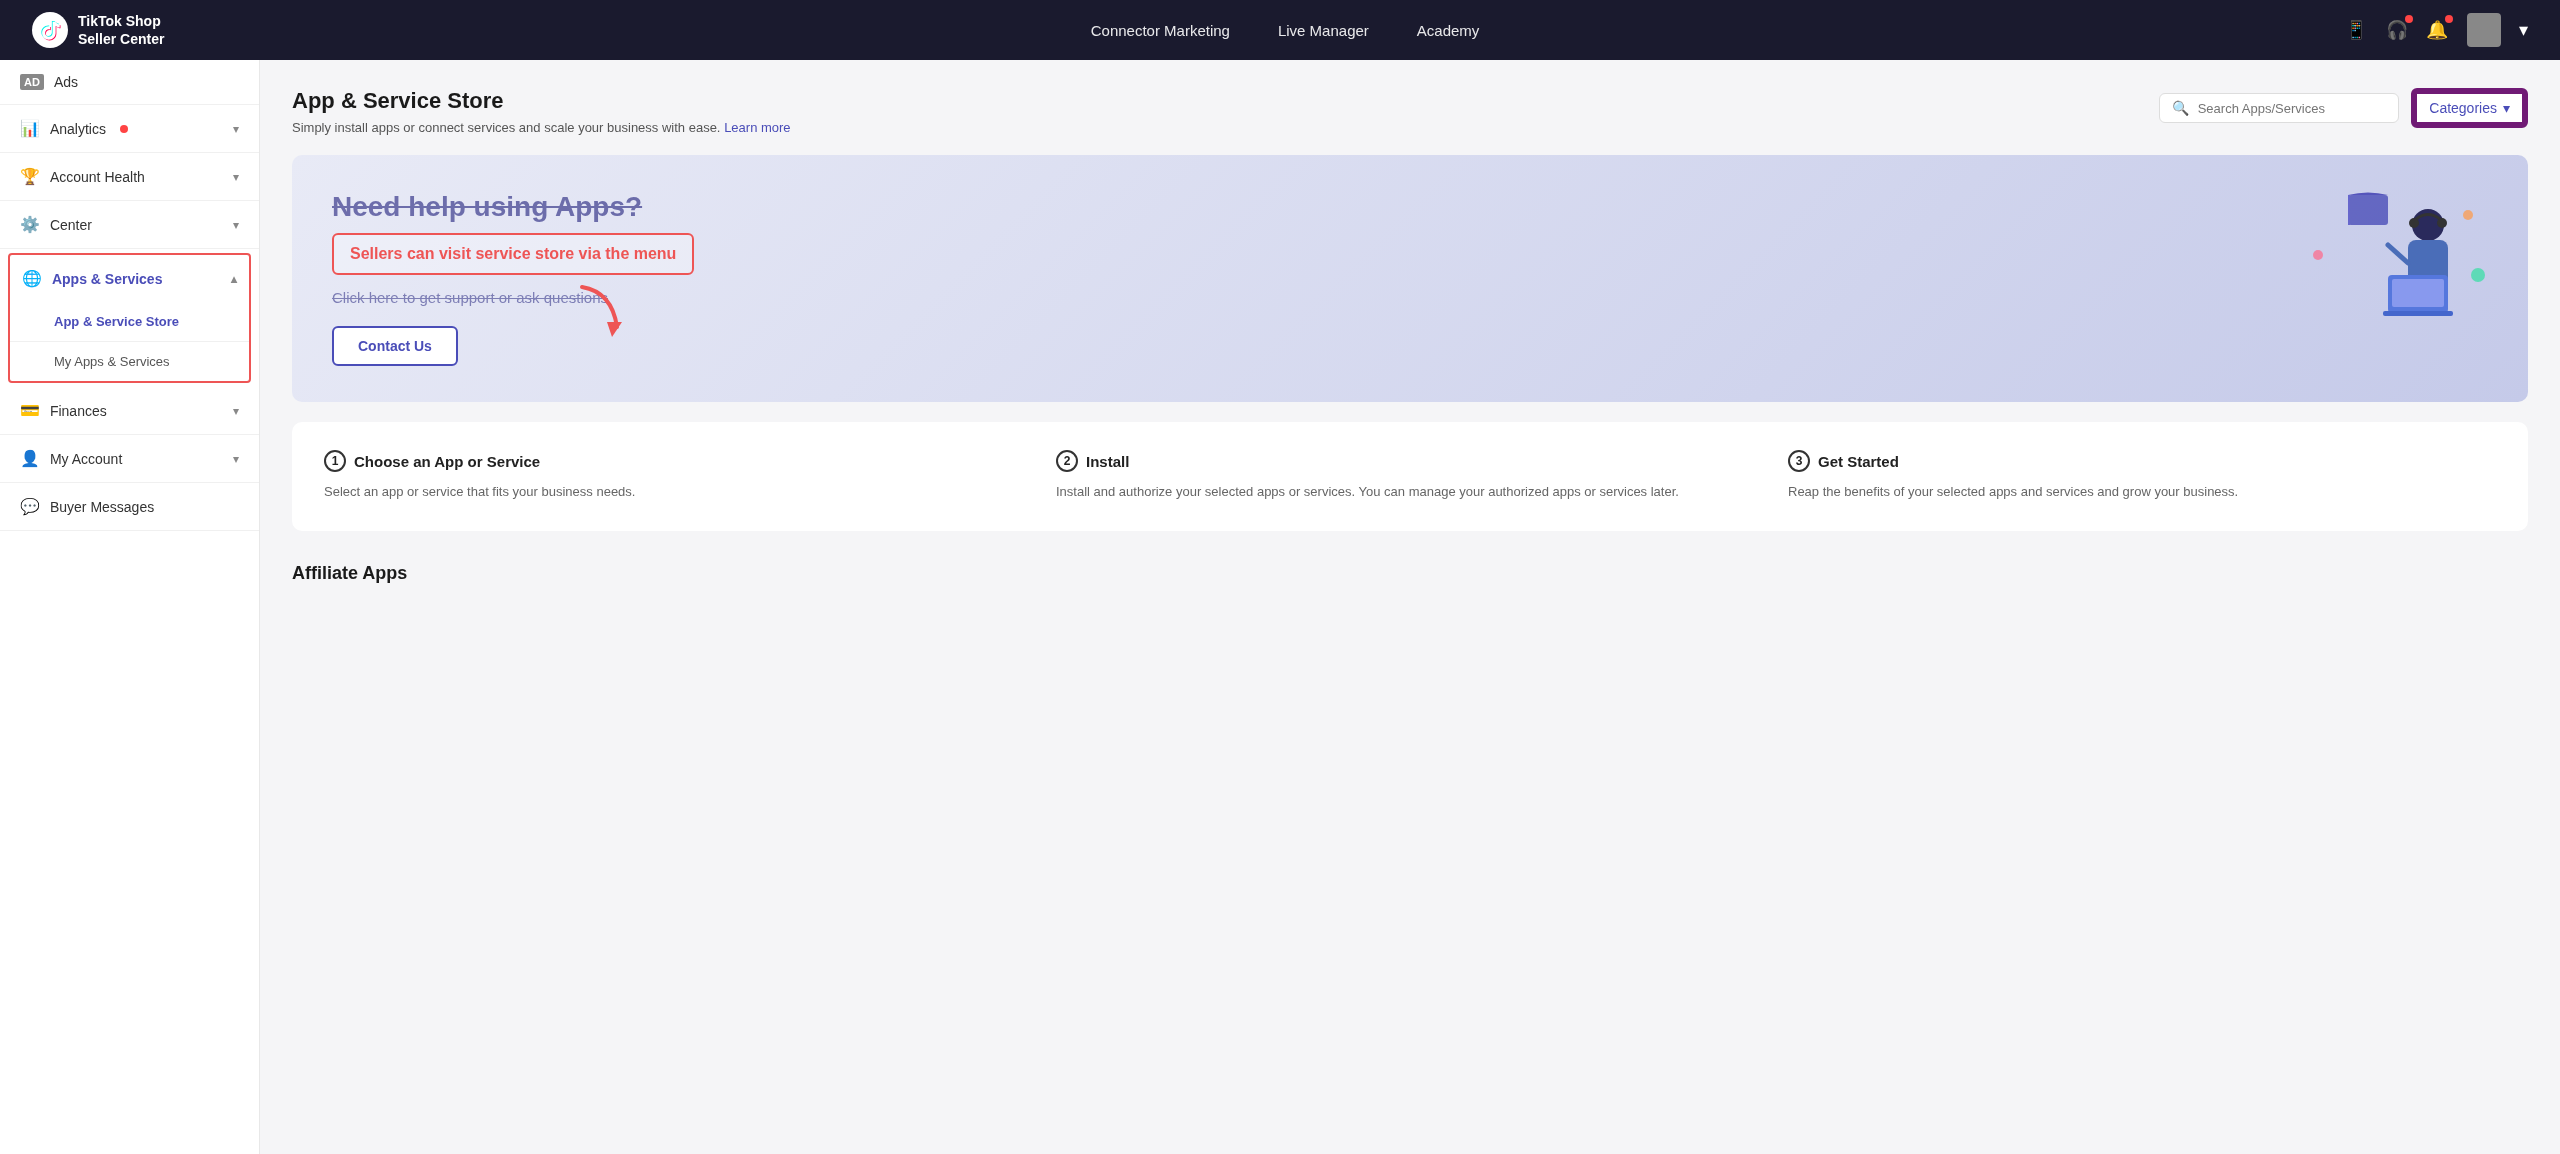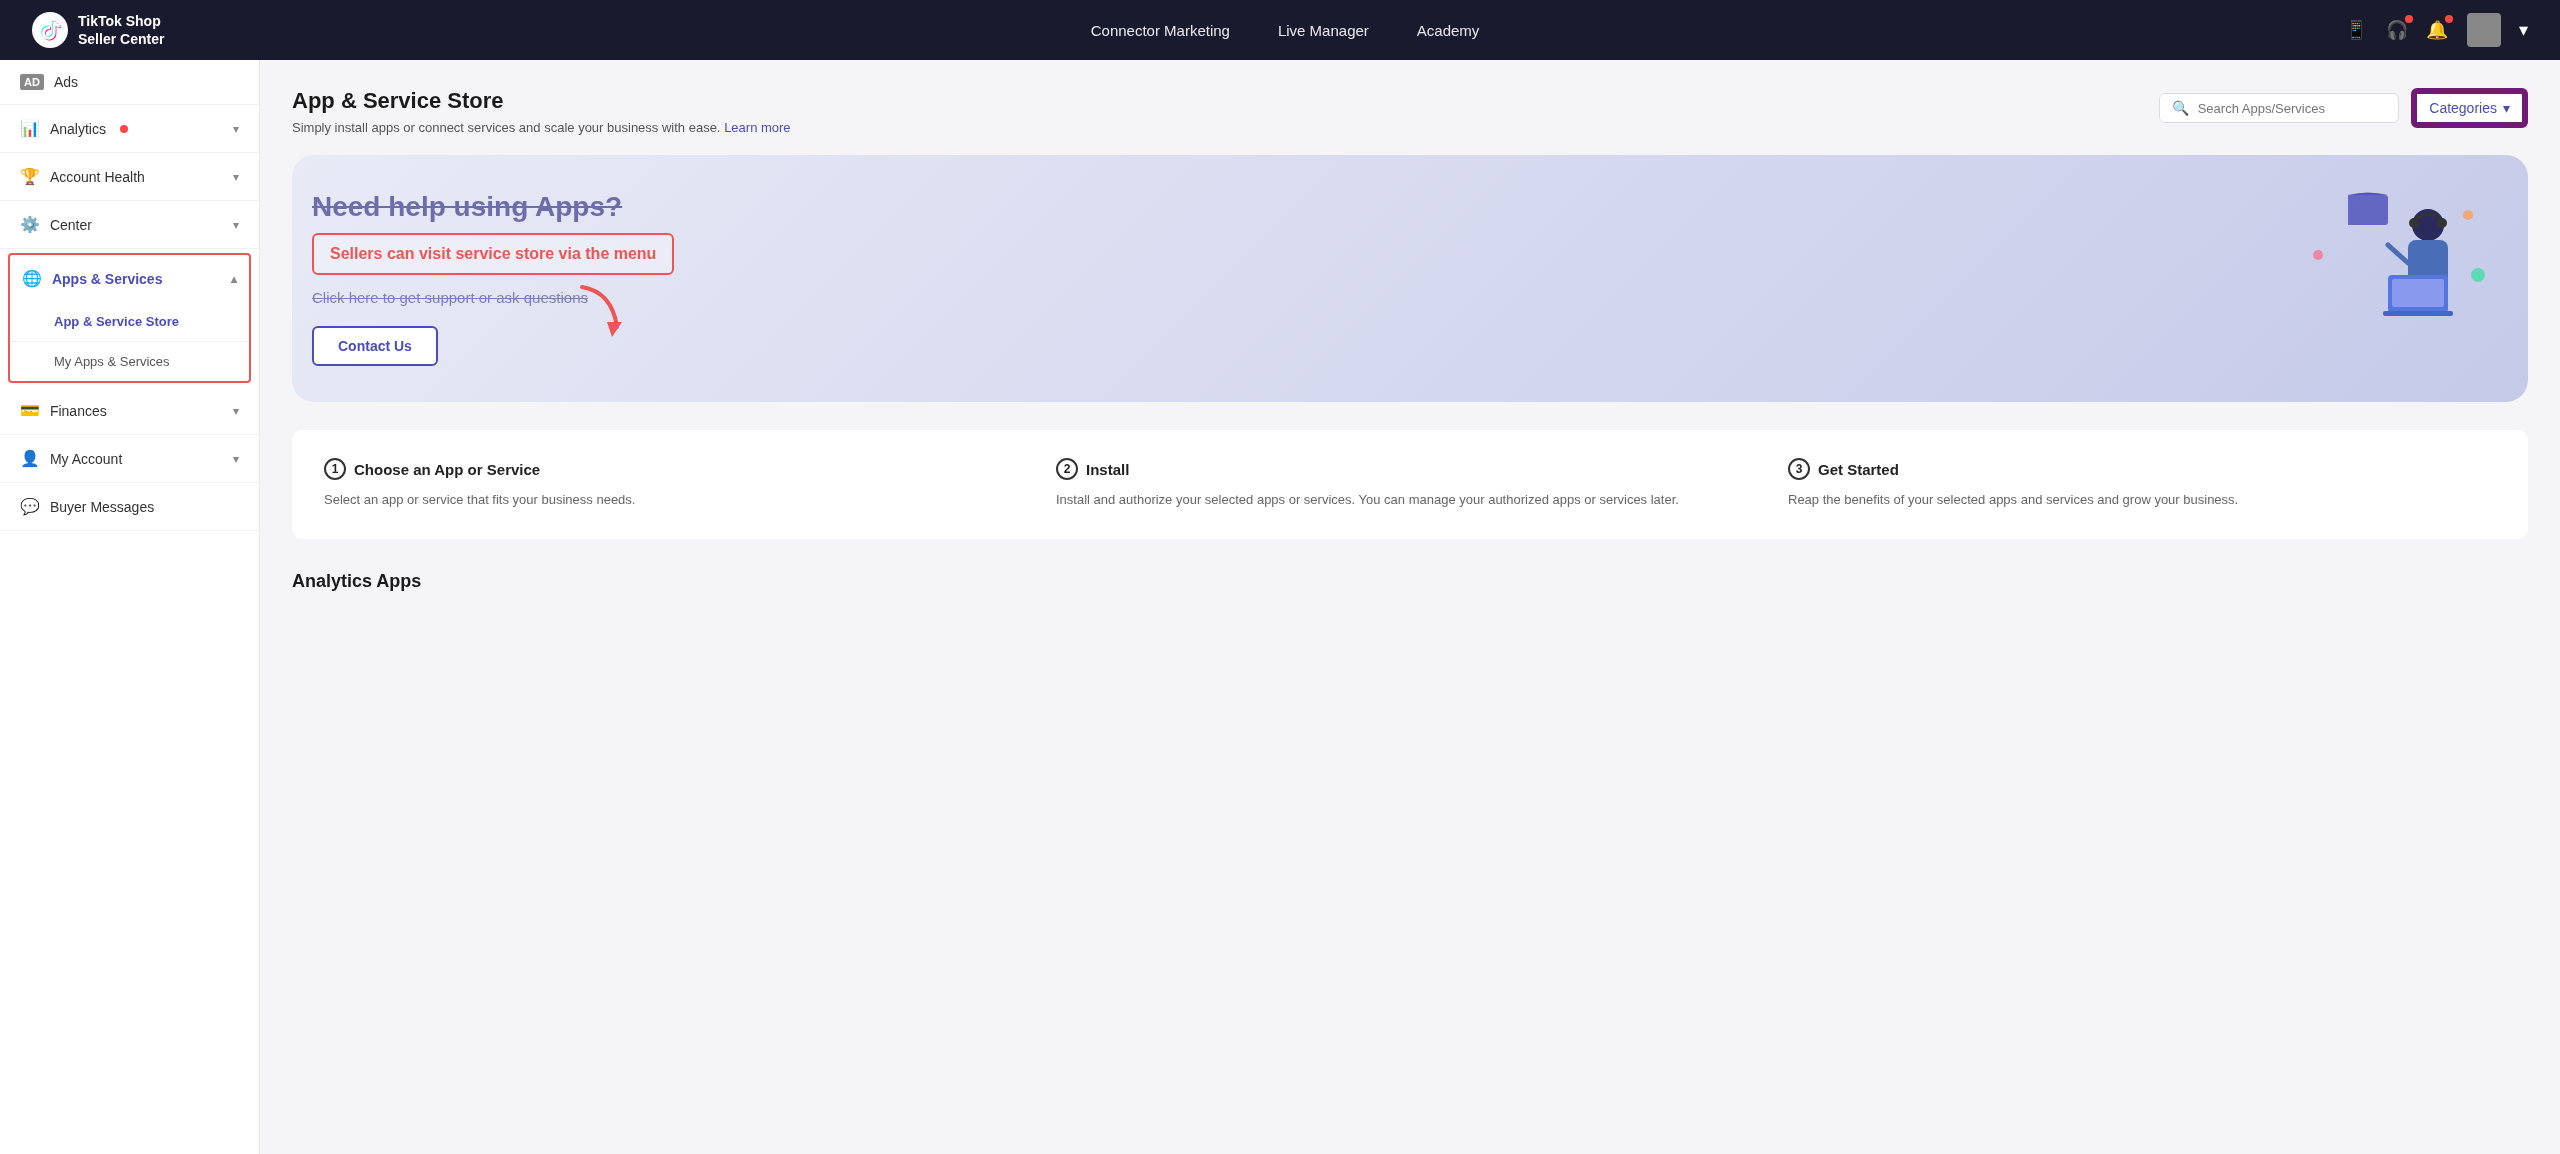--- a/index.html
+++ b/index.html
@@ -184,23 +184,23 @@
       cursor: pointer;
       padding: 6px 12px;
       border: 6px solid #701a75;
       border-radius: 6px;
       background: white;
     }
 
     
     .hero-banner {
       background: linear-gradient(135deg, #e8eaf6 0%, #c5cae9 100%);
-      border-radius: 22px;
-      padding: 36px 20px;
-      margin-bottom: 28px;
+      border-radius: 10px;
+      padding: 36px 40px;
+      margin-bottom: 20px;
       position: relative;
       overflow: hidden;
       min-height: 200px;
     }
     .hero-content { max-width: 65%; }
     .hero-title {
       font-size: 28px;
       font-weight: 700;
       color: #3a3a8c;
       margin-bottom: 10px;
@@ -491,17 +491,17 @@
       <div class="step-item">
         <div class="step-number">
           <span class="step-circle">3</span>
           <span>Get Started</span>
         </div>
         <div class="step-desc">Reap the benefits of your selected apps and services and grow your business.</div>
       </div>
     </div>
 
     <div>
-      <h2 class="section-title">Analytics Apps</h2>
+      <h2 class="section-title">Affiliate Apps</h2>
     </div>
 
   </main>
 </div>
 
 </body></html>

